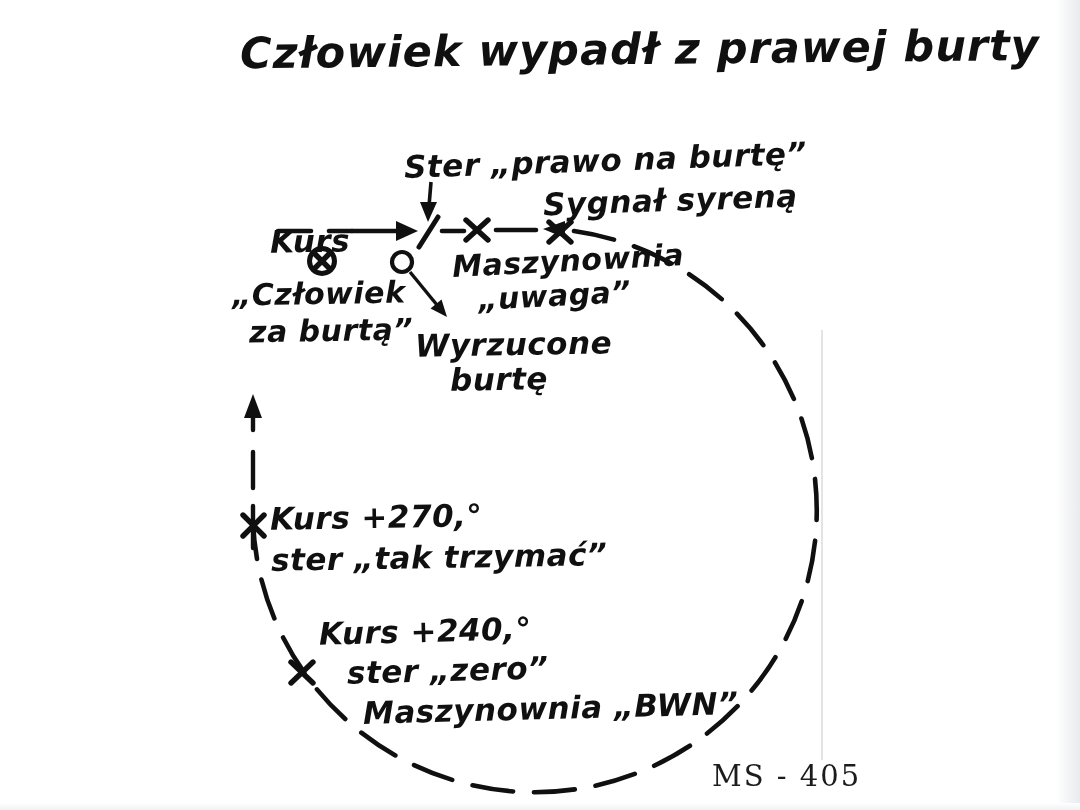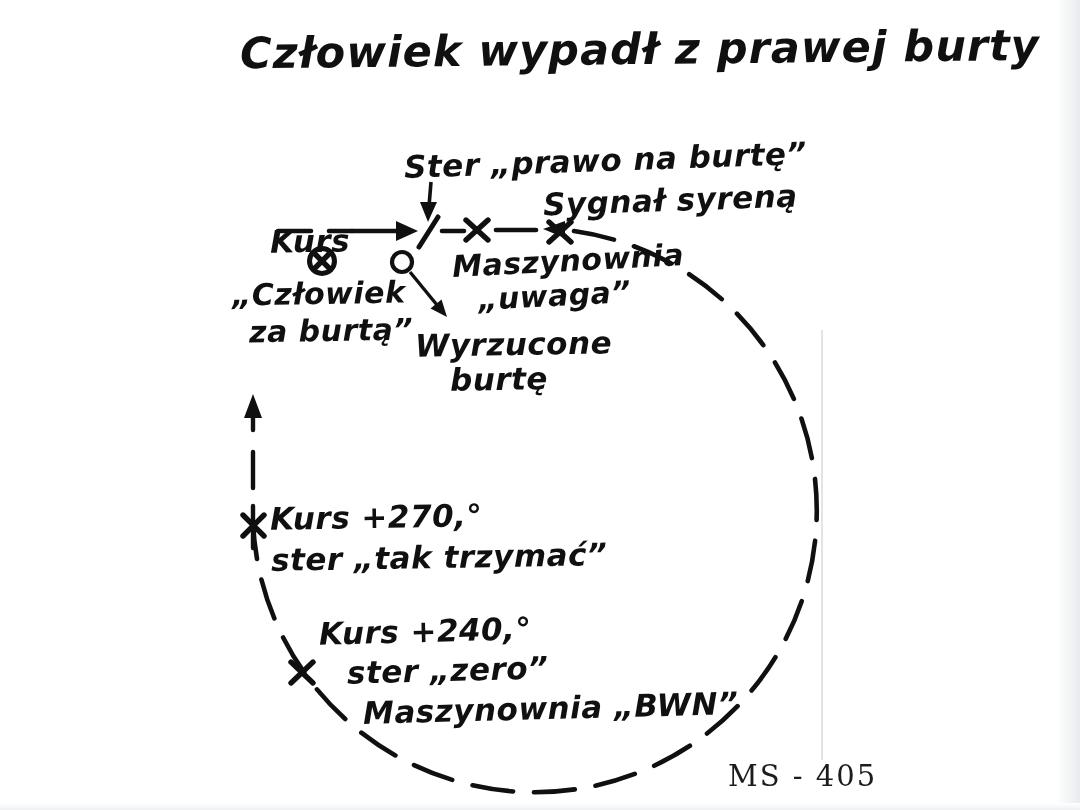--- a/index.html
+++ b/index.html
@@ -133,18 +133,18 @@
   <div class="lbl fs31" style="left:415px;top:328px;transform:rotate(-1deg);">Wyrzucone</div>
   <div class="lbl fs31" style="left:450px;top:363px;transform:rotate(-1deg);">burtę</div>
 
   <div class="lbl fs31" style="left:270px;top:501px;transform:rotate(-1deg);">Kurs +270,°</div>
   <div class="lbl fs31" style="left:271px;top:541px;transform:rotate(-1deg);">ster „tak trzymać”</div>
 
   <div class="lbl fs31" style="left:319px;top:615px;transform:rotate(-1.5deg);">Kurs +240,°</div>
   <div class="lbl fs31" style="left:347px;top:654px;transform:rotate(-1.5deg);">ster „zero”</div>
   <div class="lbl fs31" style="left:363px;top:692px;transform:rotate(-1.5deg);">Maszynownia „BWN”</div>
 
-  <div class="lbl" id="ms-code" style="left:728px;top:761px;">MS - 405</div>
+  <div class="lbl" id="ms-code" style="left:712px;top:761px;">MS - 405</div>
 
   <div class="scan-line"></div>
   <div class="scan-edge-right"></div>
   <div class="scan-edge-bottom"></div>
 </div>
 
 </body></html>

